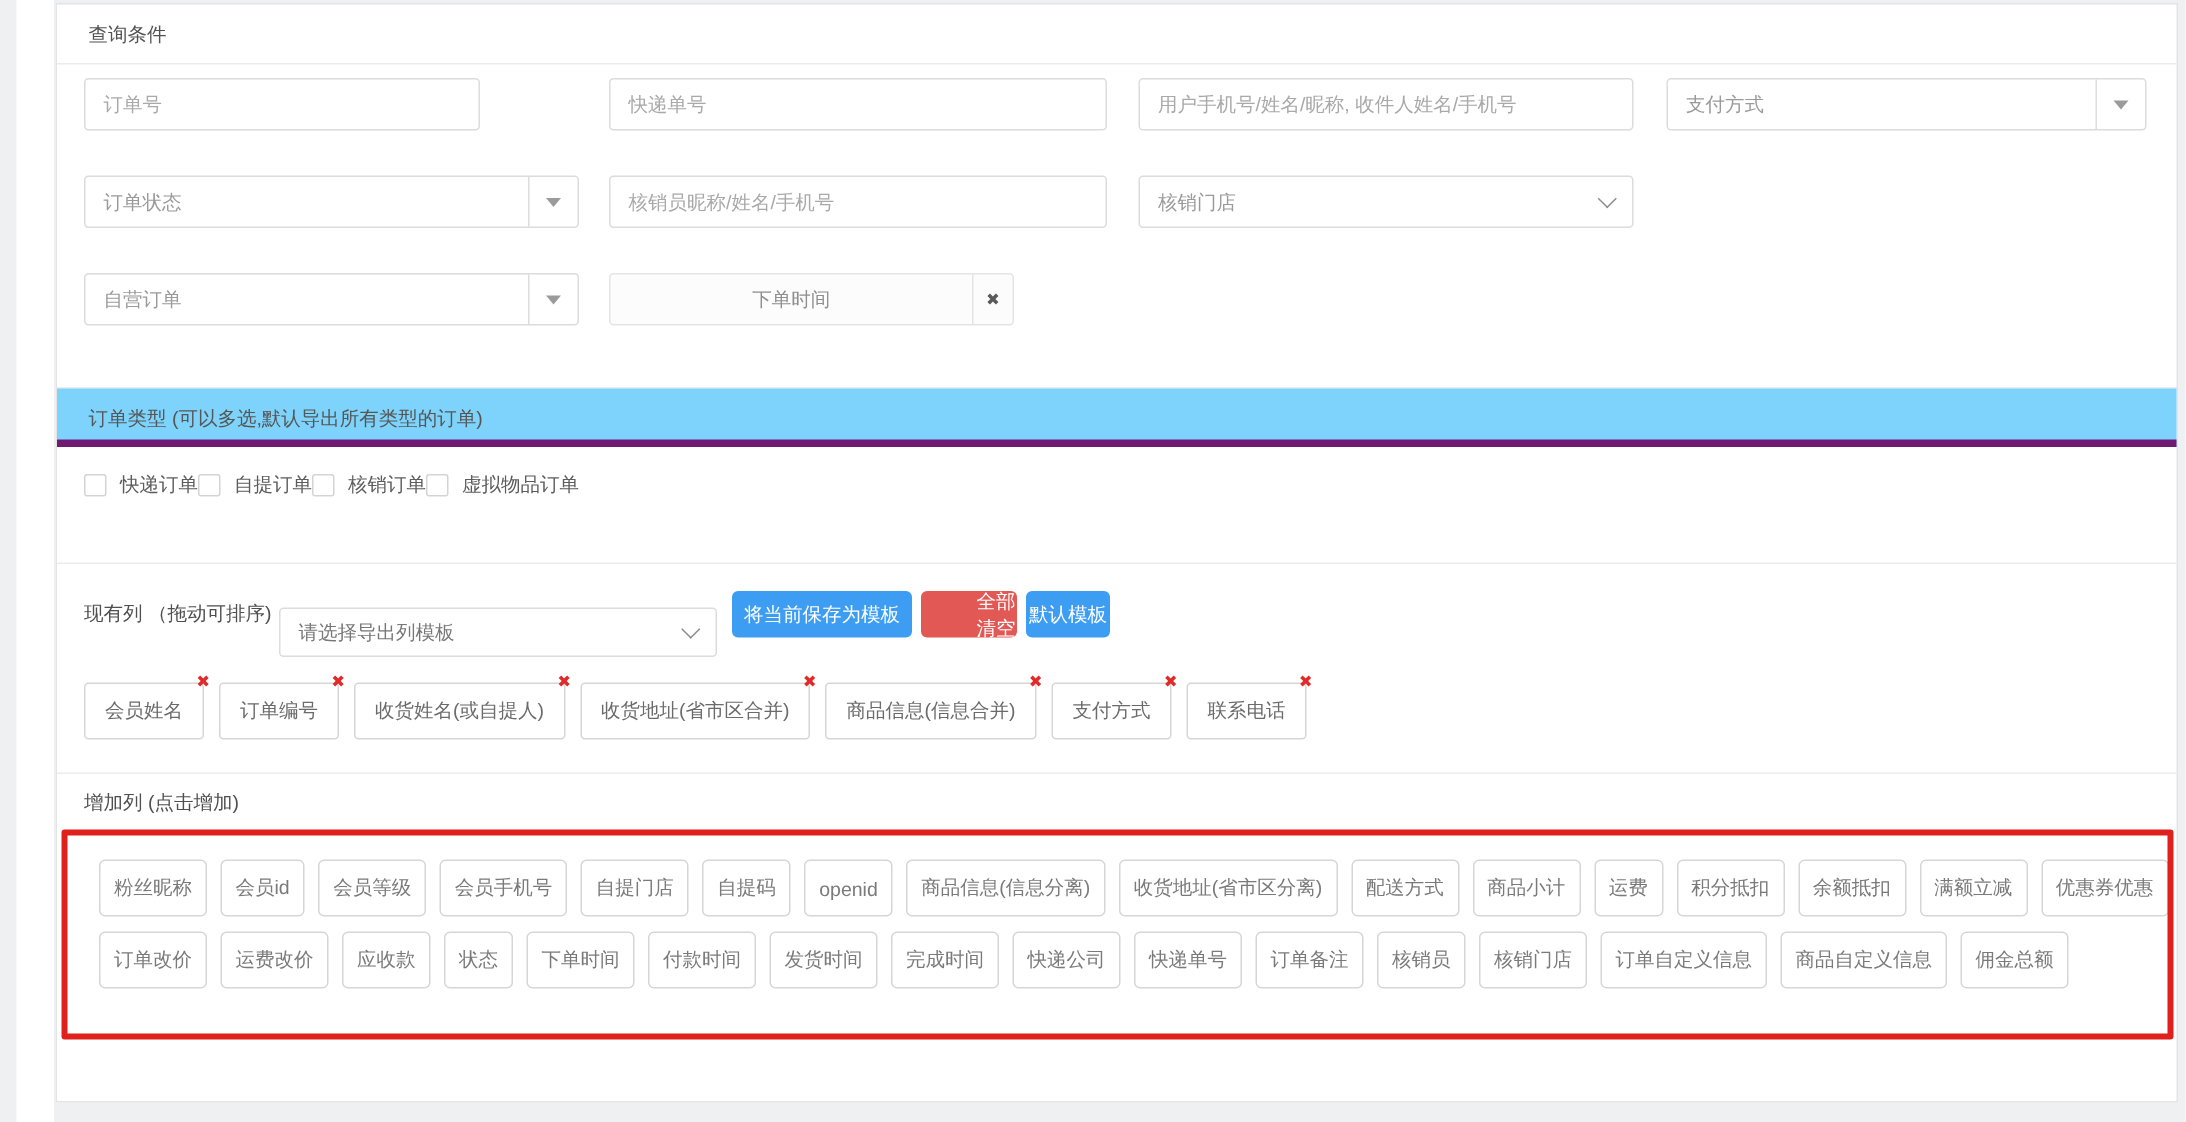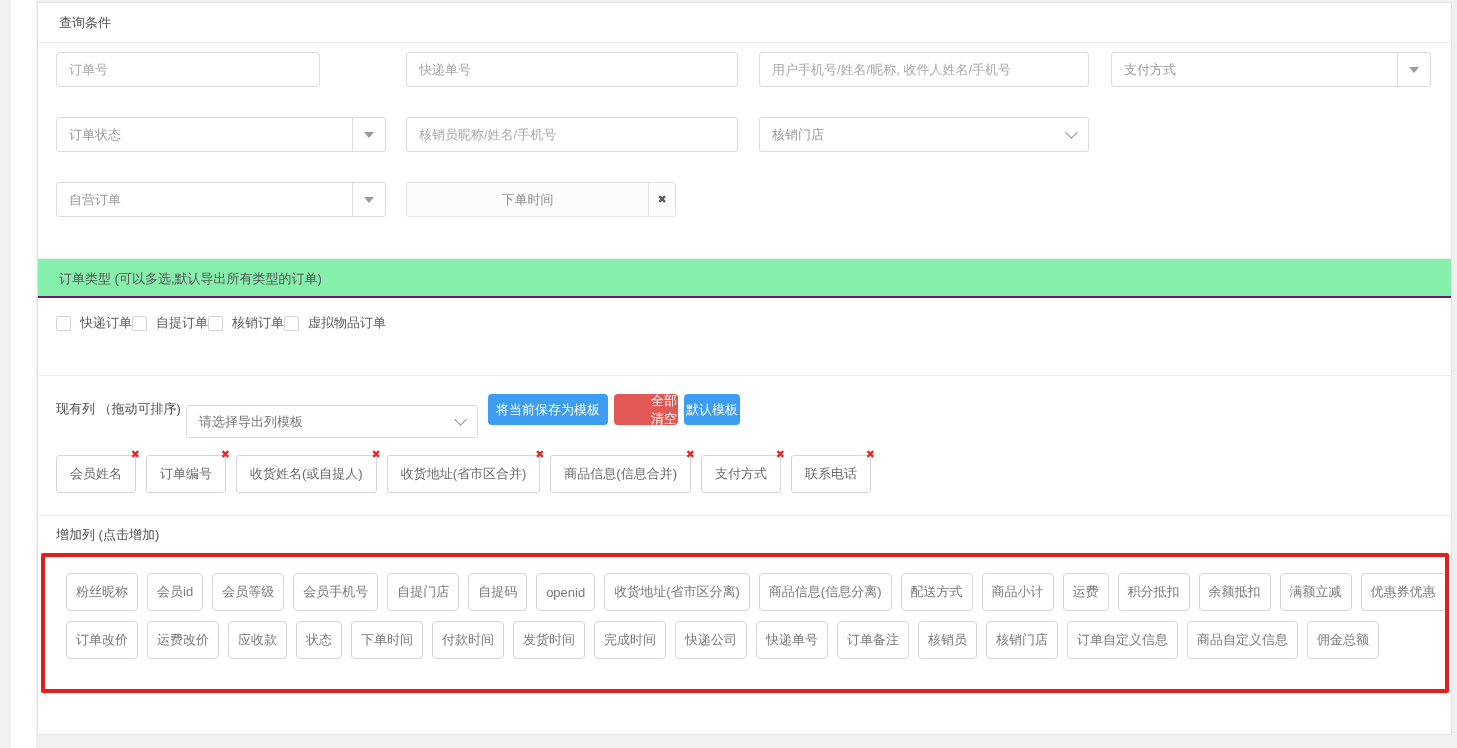--- a/index.html
+++ b/index.html
@@ -50,22 +50,22 @@
     display:flex; color:#8f8f8f; font-size:13px;
   }
   .date-main { flex:1; display:flex; align-items:center; justify-content:center; }
   .date-clear {
     width:27px; border-left:1px solid #e4e4e4; display:flex; align-items:center; justify-content:center;
     color:#5a5a5a; font-weight:bold; font-size:11px; cursor:pointer;
   }
   
   .section-band {
     position:absolute; left:0; width:100%; height:40px; line-height:40px;
-    padding-left:21px; background:#86efac;
-    border-top:1px solid #ececec; border-bottom:2px solid #701a75;
+    padding-left:21px; background:#7dd3fc;
+    border-top:1px solid #ececec; border-bottom:5px solid #701a75;
     color:#565656; font-size:13px;
   }
   .divider { position:absolute; left:0; width:100%; border-top:1px solid #ececec; }
   
   .cb-row { position:absolute; left:18px; top:311px; display:flex; align-items:center; }
   .cb { display:flex; align-items:center; gap:9px; cursor:pointer; }
   .cbbox { width:15px; height:15px; border:1px solid #d4d4d4; border-radius:2px; background:#fff; }
   .cblabel { color:#5c5c5c; font-size:13px; }
   
   .exist-label { position:absolute; left:18px; top:389px; height:33px; line-height:33px; color:#4f4f4f; font-size:13px; }
@@ -238,23 +238,23 @@
   <span class="add-btn">会员等级</span>
 
   <span class="add-btn">会员手机号</span>
 
   <span class="add-btn">自提门店</span>
 
   <span class="add-btn">自提码</span>
 
   <span class="add-btn">openid</span>
 
+  <span class="add-btn">商品信息(信息分离)</span>
+
   <span class="add-btn">收货地址(省市区分离)</span>
-
-  <span class="add-btn">商品信息(信息分离)</span>
 
   <span class="add-btn">配送方式</span>
 
   <span class="add-btn">商品小计</span>
 
   <span class="add-btn">运费</span>
 
   <span class="add-btn">积分抵扣</span>
 
   <span class="add-btn">余额抵扣</span>

